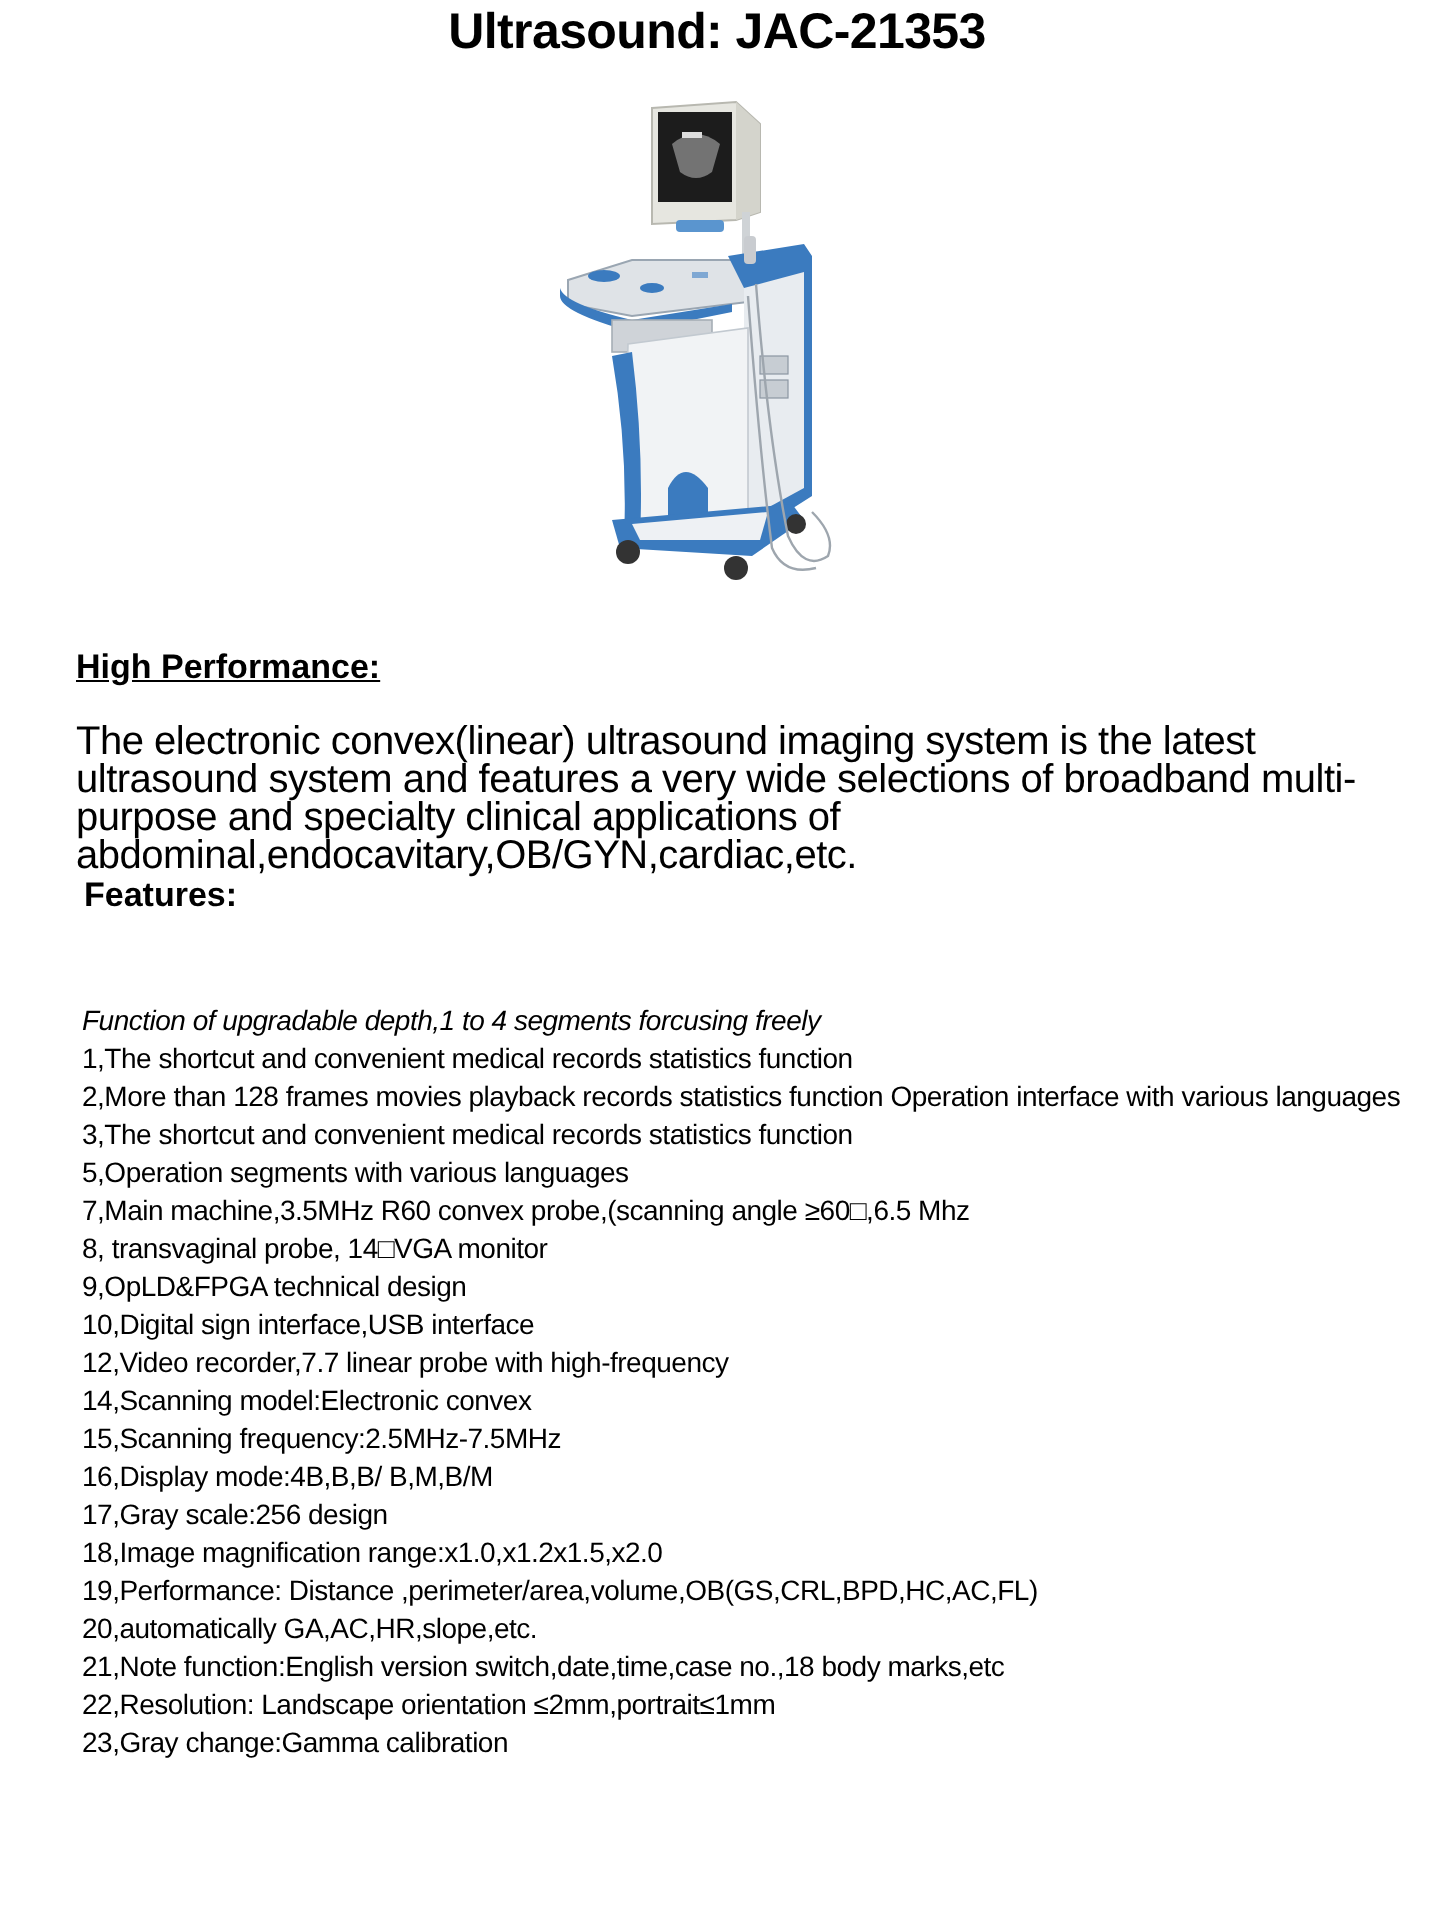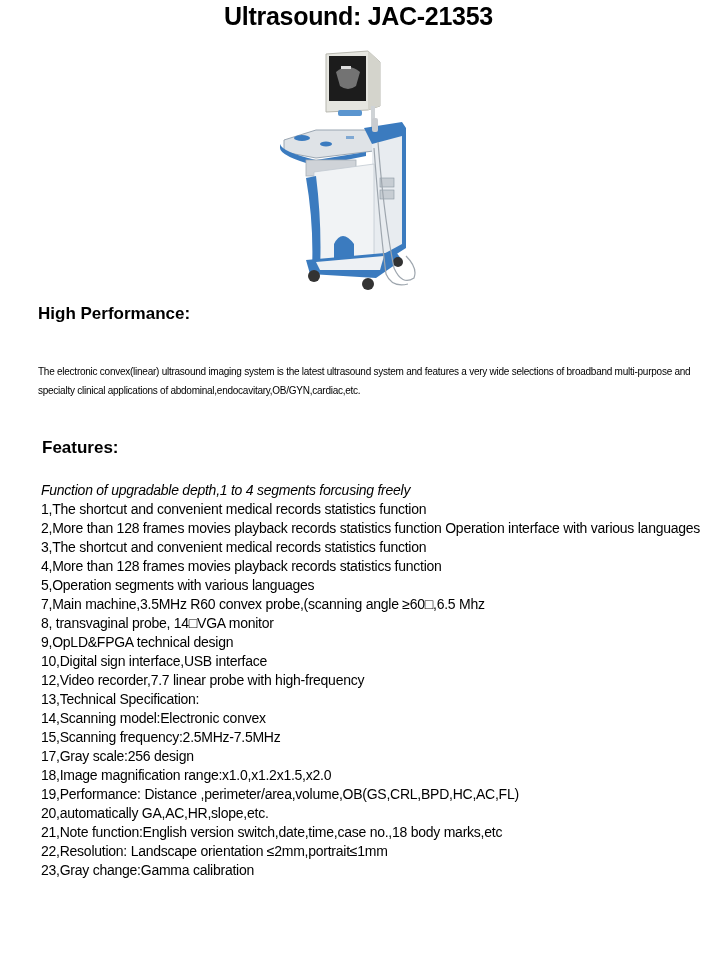--- a/index.html
+++ b/index.html
@@ -12,31 +12,31 @@
       font-size: 25px; font-weight: bold; letter-spacing: -0.3px;
       font-family: "Liberation Sans", sans-serif;
     }
     .product-image {
       position: absolute; left: 276px; top: 48px; width: 148px; height: 244px;
     }
     .section-heading {
       position: absolute; font-weight: bold; font-size: 17px;
       font-family: "Liberation Sans", sans-serif;
     }
-    #hp-heading { left: 38px; top: 304px; }
+    #hp-heading { left: 38px; top: 324px; text-decoration: underline; }
     #feat-heading { left: 42px; top: 438px; }
     .intro {
       position: absolute; left: 38px; top: 362px; width: 670px;
-      font-size: 10px; line-height: 19px; letter-spacing: -0.25px;
+      font-size: 20px; line-height: 19px; letter-spacing: -0.25px;
     }
     .features {
       position: absolute; left: 41px; top: 481px; width: 660px;
       font-size: 14px; line-height: 19px; letter-spacing: -0.25px;
     }
-    .features .lead { font-style: italic; }
+    .features .lead { font-style: italic; margin-top: 20px; }
     .features div { white-space: normal; }
   </style>
 </head>
 <body>
 
 <div class="title">Ultrasound: JAC-21353</div>
 
 <svg class="product-image" viewBox="0 0 148 244" xmlns="http://www.w3.org/2000/svg">
 
   <g>
@@ -86,30 +86,29 @@
 <div class="section-heading" id="hp-heading">High Performance:</div>
 <div class="intro">The electronic convex(linear) ultrasound imaging system is the latest ultrasound system and features a very wide selections of broadband multi-purpose and specialty clinical applications of abdominal,endocavitary,OB/GYN,cardiac,etc.</div>
 
 <div class="section-heading" id="feat-heading">Features:</div>
 
 <div class="features">
   <div class="lead">Function of upgradable depth,1 to 4 segments forcusing freely</div>
   <div>1,The shortcut and convenient medical records statistics function</div>
   <div>2,More than 128 frames movies playback records statistics function Operation interface with various languages</div>
   <div>3,The shortcut and convenient medical records statistics function</div>
-  <div>4,More than 128 frames movies playback records statistics function</div>
   <div>5,Operation segments with various languages</div>
   <div>7,Main machine,3.5MHz R60 convex probe,(scanning angle ≥60□,6.5 Mhz</div>
   <div>8, transvaginal probe, 14□VGA monitor</div>
   <div>9,OpLD&amp;FPGA technical design</div>
   <div>10,Digital sign interface,USB interface</div>
   <div>12,Video recorder,7.7 linear probe with high-frequency</div>
-  <div>13,Technical Specification:</div>
   <div>14,Scanning model:Electronic convex</div>
   <div>15,Scanning frequency:2.5MHz-7.5MHz</div>
+  <div>16,Display mode:4B,B,B/ B,M,B/M</div>
   <div>17,Gray scale:256 design</div>
   <div>18,Image magnification range:x1.0,x1.2x1.5,x2.0</div>
   <div>19,Performance: Distance ,perimeter/area,volume,OB(GS,CRL,BPD,HC,AC,FL)</div>
   <div>20,automatically GA,AC,HR,slope,etc.</div>
   <div>21,Note function:English version switch,date,time,case no.,18 body marks,etc</div>
   <div>22,Resolution: Landscape orientation ≤2mm,portrait≤1mm</div>
   <div>23,Gray change:Gamma calibration</div>
 </div>
 
 </body></html>

